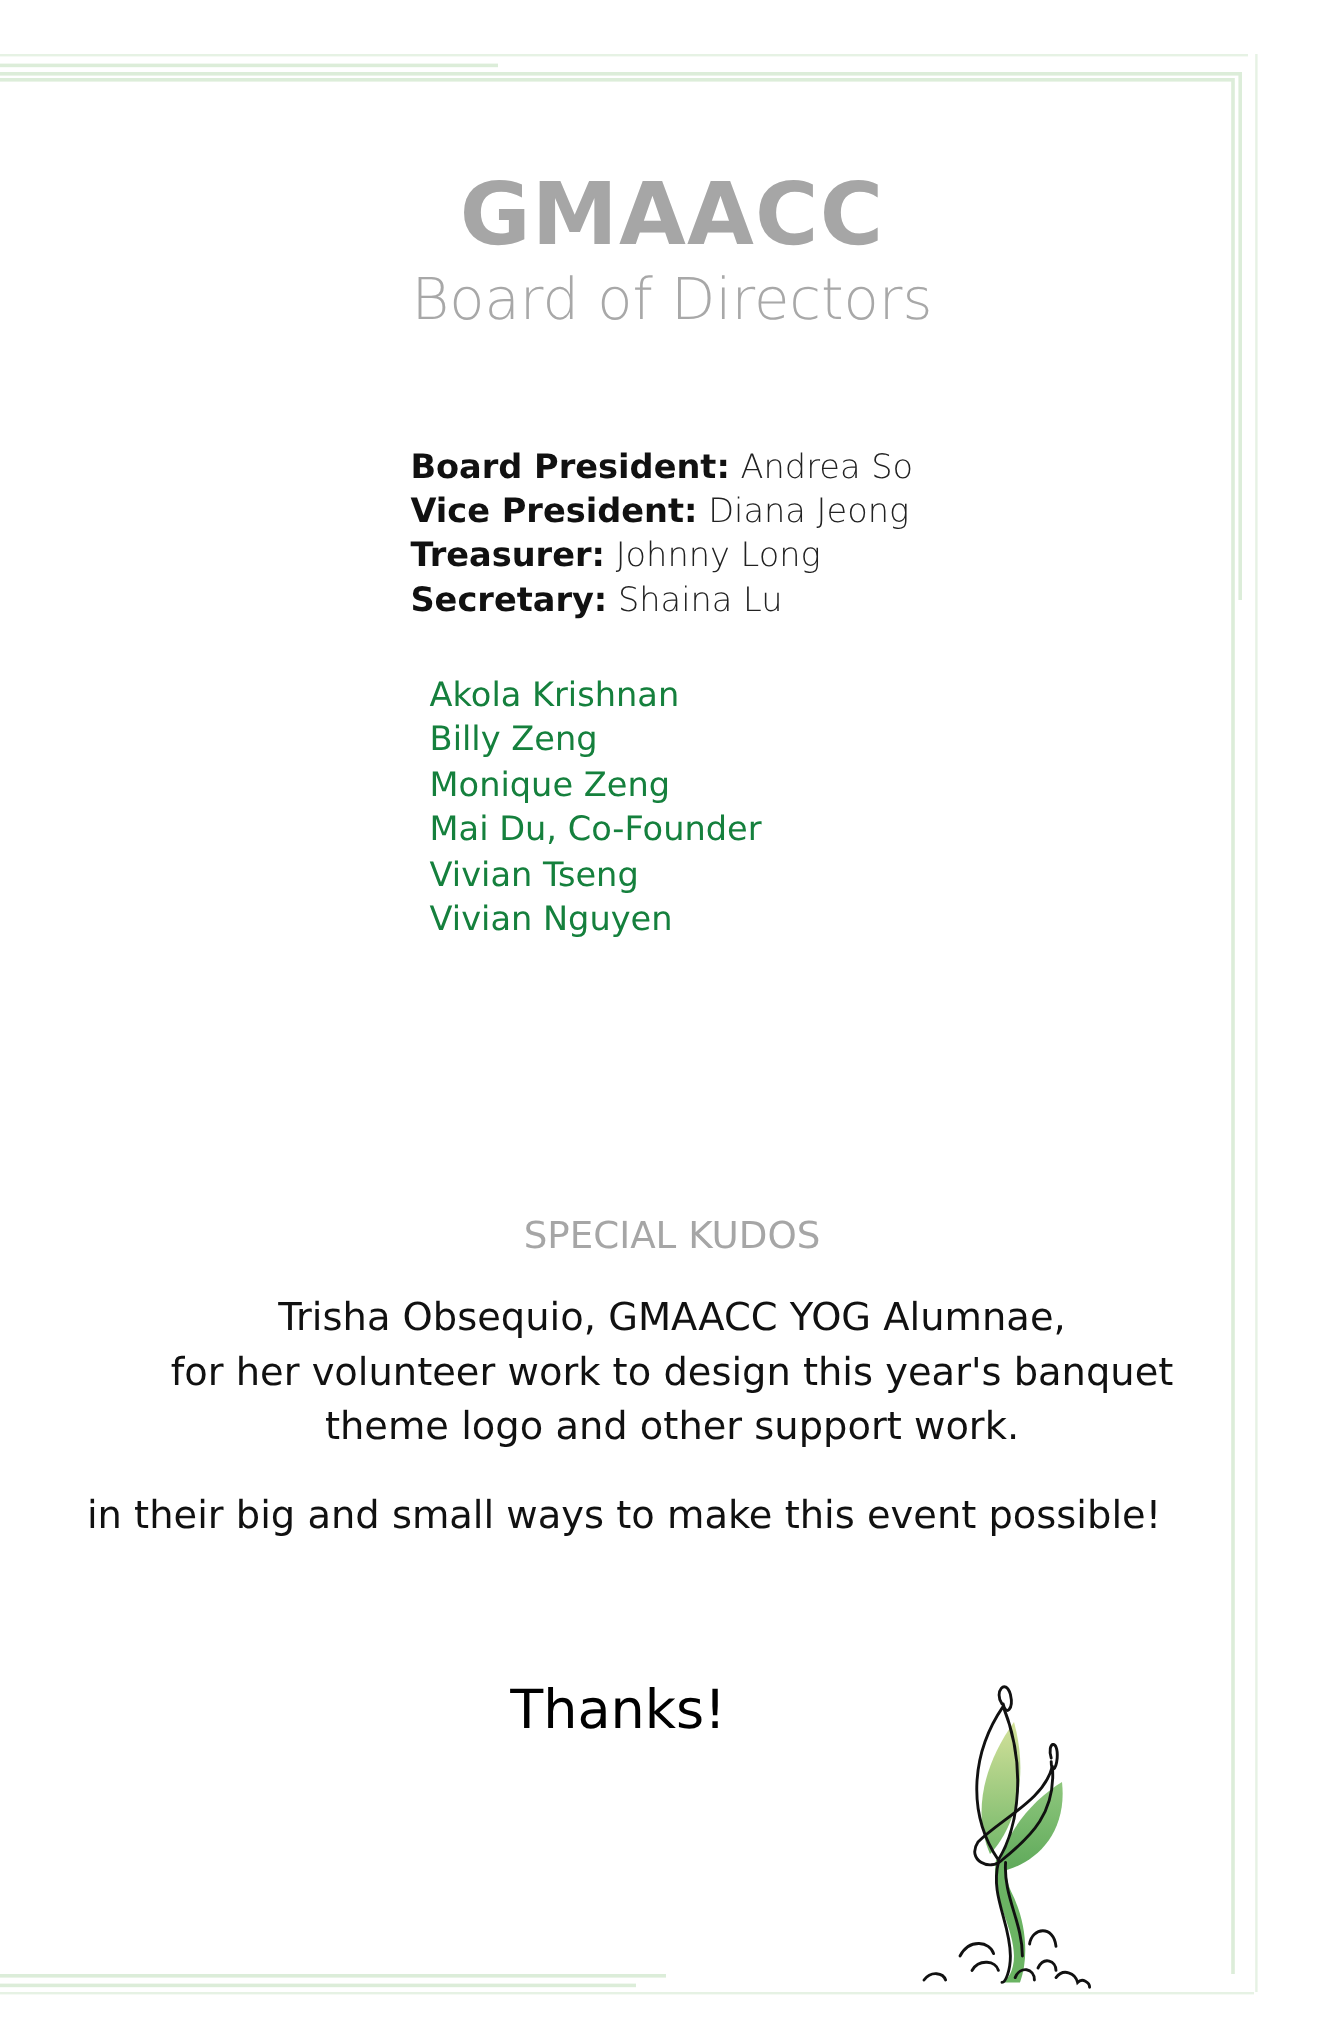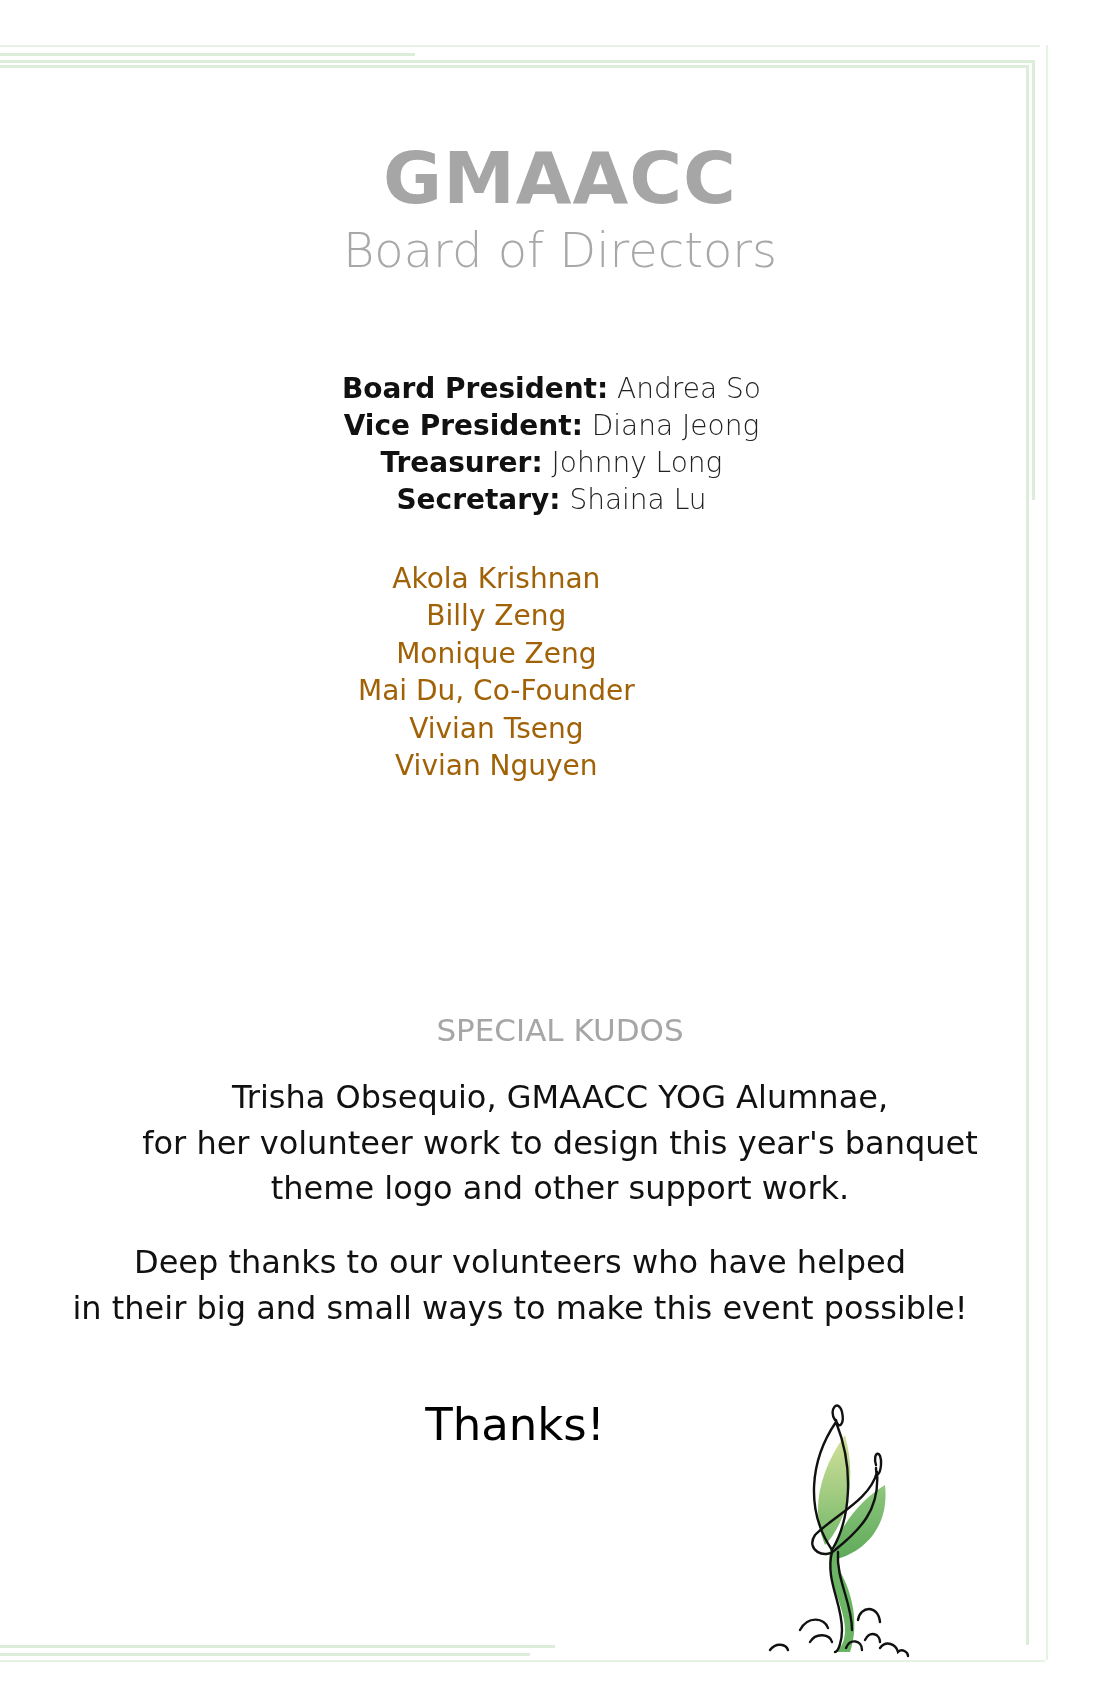--- a/index.html
+++ b/index.html
@@ -3,36 +3,36 @@
 <meta charset="utf-8">
 <style>
   html, body { margin: 0; padding: 0; }
   body {
     width: 1100px; height: 1700px; position: relative; overflow: hidden;
     background: #ffffff;
     font-family: "Liberation Sans", "DejaVu Sans", sans-serif;
   }
   .line { position: absolute; background: #dcedd9; }
   .line.soft { background: #e6f2e4; }
-  .abs { position: absolute; text-align: center; }
+  .abs { position: absolute; }
   .center { left: 0; width: 1100px; text-align: center; }
   #org-title {
     top: 138px; font-size: 72px; font-weight: bold; color: #a6a6a6;
     font-family: "DejaVu Sans", sans-serif; letter-spacing: 1px; line-height: 80px;
     left: 10px;
   }
   #subtitle {
     top: 220px; font-size: 48px; color: #a8a8a8; line-height: 60px;
     font-family: "DejaVu Sans", sans-serif; font-weight: 300; left: 10px;
   }
   .officers { top: 370px; left: 342px; font-size: 28px; line-height: 37px; color: #111; font-family: "DejaVu Sans", sans-serif; }
   .officers .row { white-space: nowrap; }
   .officers .role { font-weight: bold; }
   .officers .name { font-weight: 300; color: #222; }
-  .members { top: 560px; left: 358px; font-size: 28px; line-height: 37.4px; color: #a16207; font-family: "DejaVu Sans", sans-serif; }
+  .members { top: 560px; left: 358px; font-size: 28px; line-height: 37.4px; color: #15803d; font-family: "DejaVu Sans", sans-serif; }
   #kudos-heading { top: 1010px; font-size: 31px; color: #a6a6a6; line-height: 40px; left: 10px; font-family: "DejaVu Sans", sans-serif; }
   .kudos-body { top: 1075px; font-size: 32px; line-height: 45.5px; color: #111; font-family: "DejaVu Sans", sans-serif; left: 10px; }
   .thanks-body { top: 1240px; left: 0; width: 1040px; text-align: center; font-size: 32px; line-height: 45.5px; color: #111; font-family: "DejaVu Sans", sans-serif; }
   #thanks-big { top: 1385px; left: 0; width: 1030px; text-align: center; font-size: 45px; color: #000; line-height: 80px; font-family: "DejaVu Sans", sans-serif; }
   .sprout { left: 750px; top: 1390px; width: 190px; height: 270px; }
 </style>
 </head>
 <body>
 
 <div class="line soft" style="left:0;top:45px;width:1040px;height:2px;"></div>
@@ -66,21 +66,20 @@
 </div>
 
 <div id="kudos-heading" class="abs center">SPECIAL KUDOS</div>
 <div class="abs center kudos-body">
   <div>Trisha Obsequio, GMAACC YOG Alumnae,</div>
   <div>for her volunteer work to design this year's banquet</div>
   <div>theme logo and other support work.</div>
 </div>
 
 <div class="abs thanks-body">
-  <div>Deep thanks to our volunteers who have helped</div>
   <div>in their big and small ways to make this event possible!</div>
 </div>
 
 <div id="thanks-big" class="abs">Thanks!</div>
 
 <div class="abs sprout">
   <svg width="190" height="270" viewBox="0 0 190 270" xmlns="http://www.w3.org/2000/svg">
     <defs>
       <linearGradient id="leafA" x1="0" y1="0" x2="0" y2="1">
         <stop offset="0" stop-color="#d3e19a"></stop>

